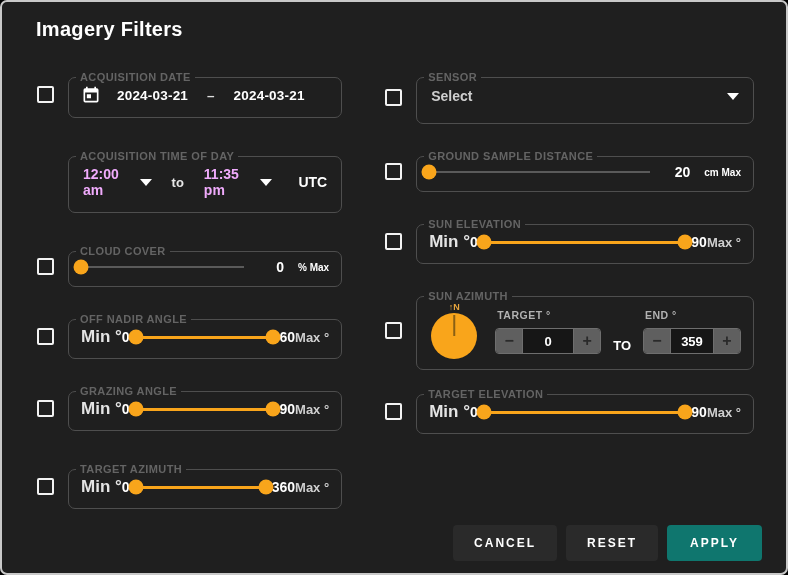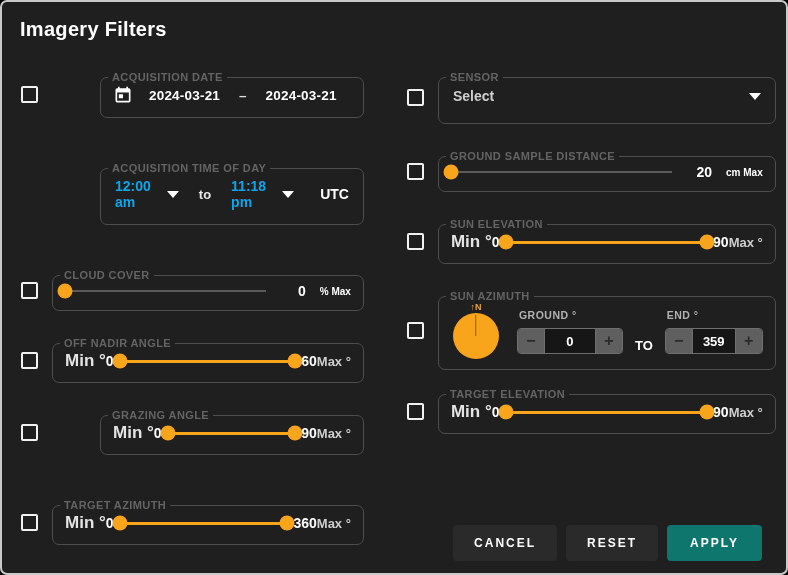--- a/index.html
+++ b/index.html
@@ -7,21 +7,21 @@
   body {
     font-family: "Liberation Sans", sans-serif;
     -webkit-font-smoothing: antialiased;
   }
   .dialog {
     position: relative;
     width: 788px; height: 575px;
     background: #1f1f1f;
     border: 2px solid #c9c9c9;
     border-radius: 7px;
-    padding: 12px 16px;
+    padding: 12px 32px;
     overflow: hidden;
   }
   .dialog-title {
     color: #fff; font-size: 20px; font-weight: bold;
     letter-spacing: .3px; margin: 4px 0 0 2px;
   }
   .columns {
     display: grid; grid-template-columns: 1fr 1fr; column-gap: 40px;
     margin-top: 30px;
   }
@@ -42,21 +42,21 @@
     color: #646464; font-size: 11px; font-weight: bold;
     letter-spacing: .4px; text-transform: uppercase;
   }
   
   .date-content { display:flex; align-items:center; padding: 2px 12px 12px 12px; }
   .date-value { color:#fff; font-size:13.5px; font-weight:bold; letter-spacing:.2px; }
   .date-sep { color:#ddd; font-size:13.5px; font-weight:bold; margin: 0 19px; }
   .cal-icon { margin-right: 16px; display:flex; }
   
   .time-content { display:flex; align-items:center; padding: 4px 14px 14px 14px; }
-  .time-value { color:#0ea5e9; font-size:14px; font-weight:bold; }
+  .time-value { color:#f0abfc; font-size:14px; font-weight:bold; }
   .to-label { color:#e8e8e8; font-size:13px; font-weight:bold; margin: 0 20px; }
   .tz-label { color:#fff; font-size:14px; font-weight:bold; margin-left: 26px; }
   .caret {
     width:0; height:0; margin-left: 16px; cursor:pointer;
     border-left: 6px solid transparent; border-right: 6px solid transparent;
     border-top: 7px solid #fff;
   }
   
   .slider-content { display:flex; align-items:center; padding: 2px 12px 11px 12px; }
   .sl-minlabel { color:#e4e4e4; font-size:17px; font-weight:bold; white-space:pre; }
@@ -102,21 +102,21 @@
   
   .footer { position:absolute; right:24px; bottom:12px; display:flex; gap:9px; }
   .btn {
     border:0; border-radius:4px; height:36px; padding:0 21px;
     font-family:"Liberation Sans",sans-serif;
     font-size:12px; font-weight:bold; letter-spacing:2px; color:#fff;
     background:#2a2a2a; cursor:pointer;
   }
   .btn.apply { background:#0f766e; padding:0 23px; }
   
-  .mb-lg { margin-bottom: 44px; gap: 48px; }
+  .mb-lg { margin-bottom: 32px; }
   .mb-md { margin-bottom: 26px; }
   .mb-sm { margin-bottom: 18px; }
 </style>
 </head>
 <body>
 
 <div class="dialog">
   <h1 class="dialog-title">Imagery Filters</h1>
 
   <div class="columns">
@@ -143,21 +143,21 @@
       </div>
 
       <div class="filter-row mb-lg">
         <div class="cb-slot"></div>
         <fieldset>
           <legend>ACQUISITION TIME OF DAY</legend>
           <div class="time-content">
             <span class="time-value">12:00 am</span>
             <span class="caret"></span>
             <span class="to-label">to</span>
-            <span class="time-value">11:18 pm</span>
+            <span class="time-value">11:35 pm</span>
             <span class="caret"></span>
             <span class="tz-label">UTC</span>
           </div>
         </fieldset>
       </div>
 
       <div class="filter-row mb-md">
         <div class="cb-slot">
             <div class="checkbox"></div>
           </div>
@@ -294,21 +294,21 @@
         <fieldset>
           <legend>SUN AZIMUTH</legend>
           <div class="azimuth-content">
             <div class="compass-wrap">
               <span class="compass-label">↑N</span>
               <div class="compass">
                   <div class="needle"></div>
                 </div>
             </div>
             <div class="stepper-group">
-              <span class="stepper-label">GROUND °</span>
+              <span class="stepper-label">TARGET °</span>
               <div class="stepper">
                 <div class="step-btn">−</div>
                 <input class="step-input start" value="0" style="">
                 <div class="step-btn">+</div>
               </div>
             </div>
             <span class="azimuth-to">TO</span>
             <div class="stepper-group">
               <span class="stepper-label">END °</span>
               <div class="stepper">

